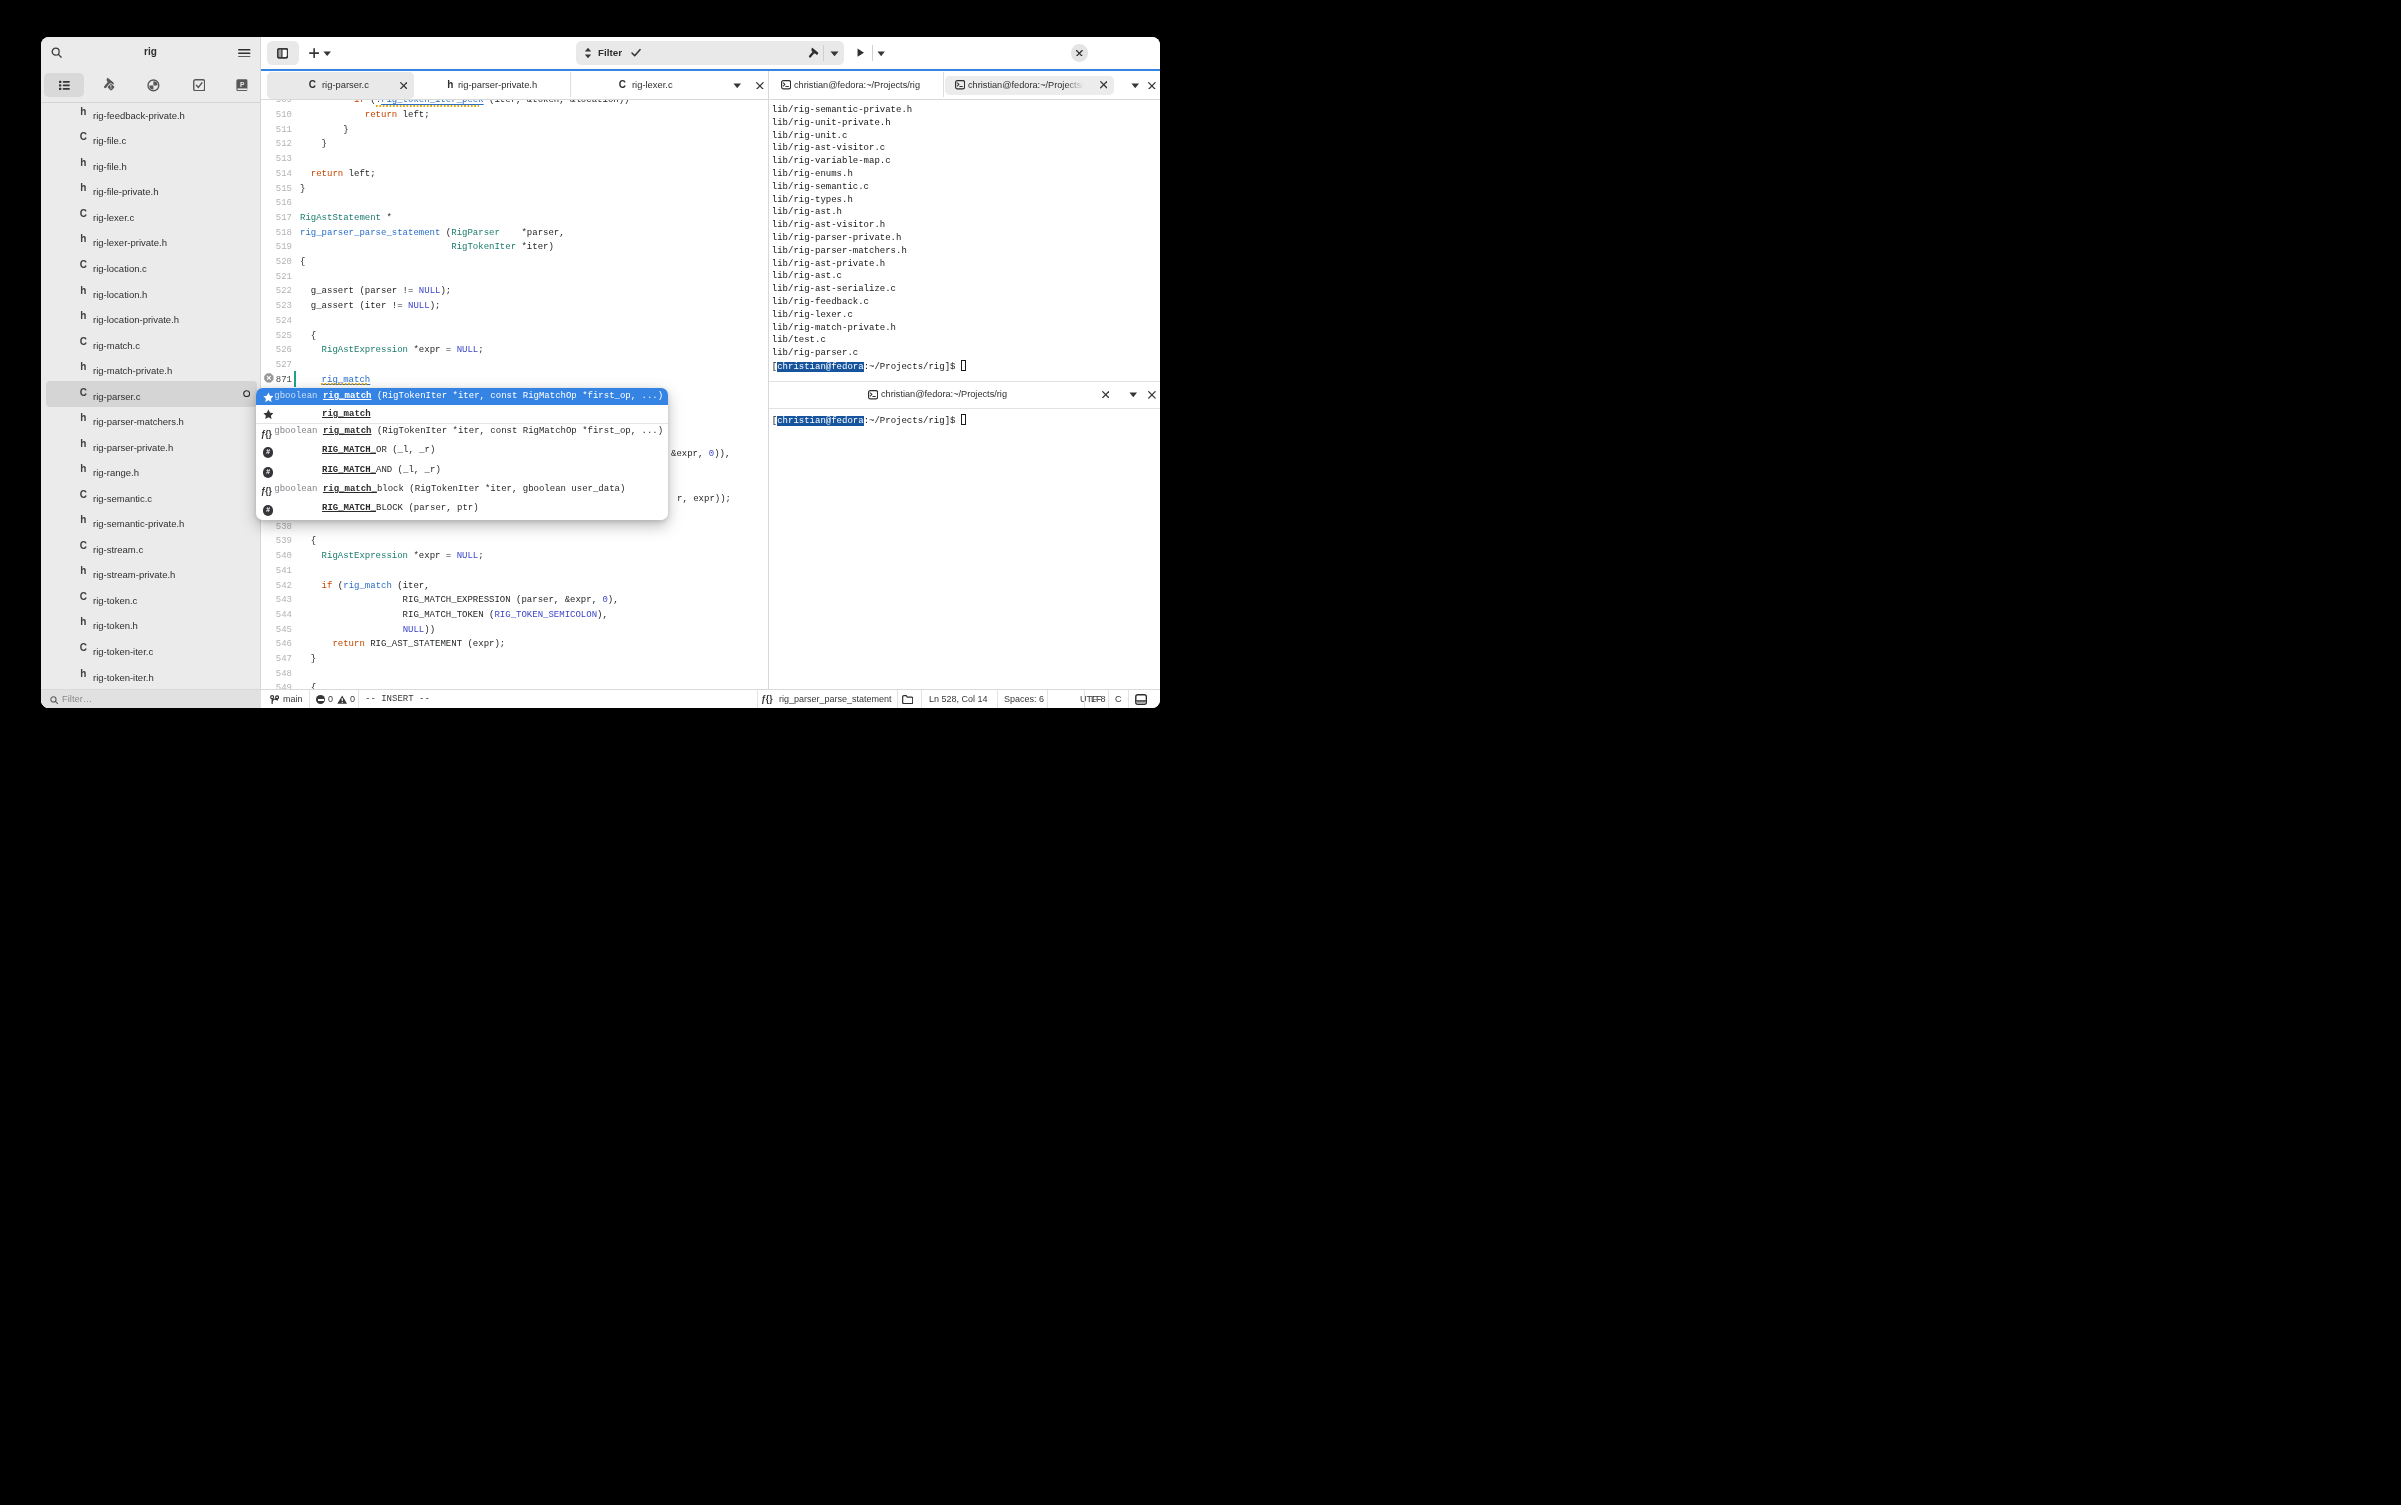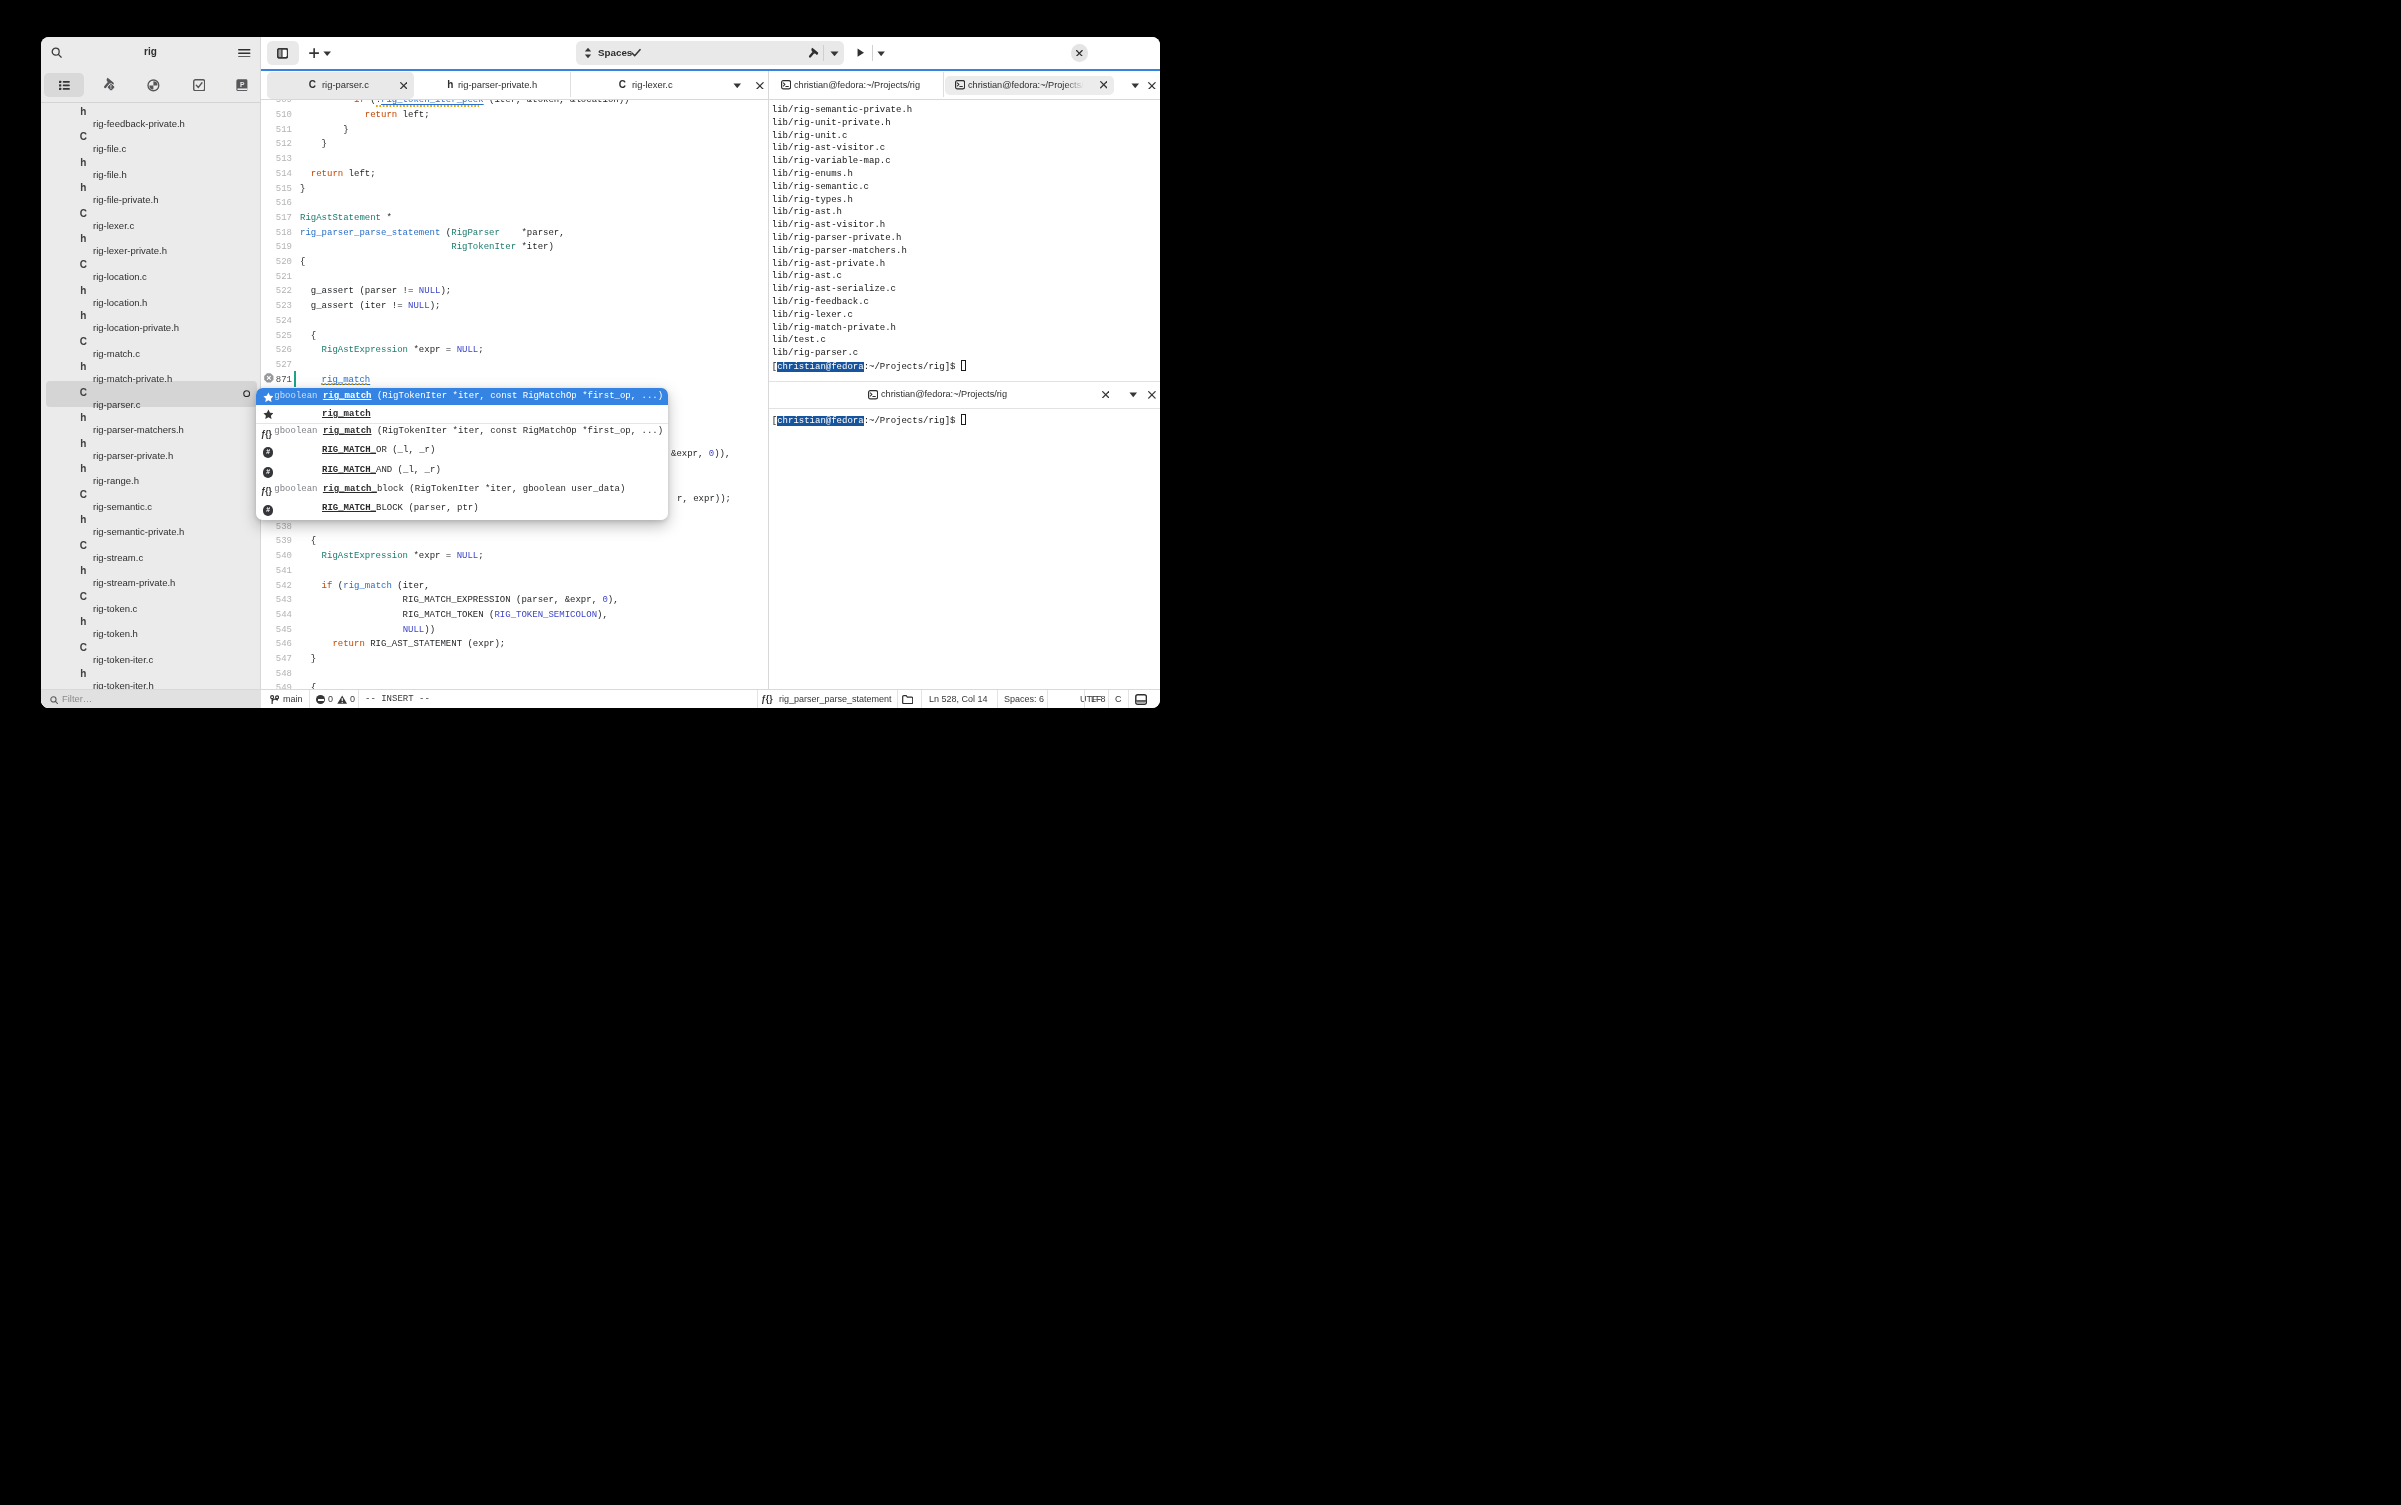--- a/index.html
+++ b/index.html
@@ -6,21 +6,21 @@
 *{box-sizing:border-box;}
 #win{position:absolute;left:41px;top:37px;width:1119px;height:671px;background:#fff;border-radius:8px;overflow:hidden;font-family:"Liberation Sans",sans-serif;}
 .abs{position:absolute;}
 .mono{font-family:"Liberation Mono",monospace;font-size:9px;}
 
 #sidebar{position:absolute;left:0;top:0;width:220px;height:671px;background:#ebebeb;border-right:0.7px solid #d6d6d6;}
 #sbhead{position:absolute;left:0;top:0;width:100%;height:66px;border-bottom:0.7px solid #d4d4d4;}
 #sbtitle{position:absolute;left:0;top:9.4px;width:100%;text-align:center;font-weight:bold;font-size:10px;color:#2e2e2e;}
 .treerow{position:absolute;left:0;width:220px;height:25.5px;font-size:9.5px;color:#2f2f2f;}
 .treerow .ficon{position:absolute;left:37px;top:0;width:10.8px;text-align:center;font-weight:bold;font-size:10px;color:#404040;line-height:25.5px;}
-.treerow .fname{position:absolute;left:52px;top:12px;line-height:25.5px;}
+.treerow .fname{position:absolute;left:52px;top:4px;line-height:25.5px;}
 #selrow{position:absolute;left:5.2px;width:211px;height:25.5px;background:#d5d5d5;border-radius:4px;}
 
 #headerbar{position:absolute;left:220px;top:0;width:899px;height:32px;background:#fff;}
 #blueline{position:absolute;left:220px;top:32px;width:899px;height:1.5px;background:#3584e4;}
 #tabbar{position:absolute;left:220px;top:34px;width:899px;height:28px;background:#fff;}
 #contentdiv{position:absolute;left:220px;top:62px;width:899px;height:0.7px;background:#d8d8d8;}
 .pill{position:absolute;background:#e9e9e9;border-radius:5.4px;}
 .vsep{position:absolute;width:0.7px;background:#d9d9d9;}
 
 #editor{position:absolute;left:220px;top:63px;width:507px;height:589px;background:#fff;overflow:hidden;}
@@ -208,21 +208,21 @@
       </svg>
     <svg class="abs" style="left:62px;top:13.6px" width="8.4" height="5.4" viewBox="0 0 12.5 8">
         <path d="M0.6 0.8 H11.9 L6.25 7.4 Z" fill="#363636"></path>
       </svg>
 
     <div class="pill" style="left:315px;top:4px;width:268px;height:24px;"></div>
     <svg class="abs" style="left:322px;top:10px" width="10" height="12" viewBox="0 0 14.9 18">
         <path d="M7.45 1 L12.2 6.8 H2.7 Z" fill="#363636"></path>
         <path d="M7.45 17 L12.2 11.2 H2.7 Z" fill="#363636"></path>
       </svg>
-    <div class="abs" style="left:337px;top:9.7px;font-weight:bold;font-size:9.8px;color:#2d2d2d;">Spaces</div>
+    <div class="abs" style="left:337px;top:9.7px;font-weight:bold;font-size:9.8px;color:#2d2d2d;">Filter</div>
     <svg class="abs" style="left:370px;top:11px" width="10" height="9.4" viewBox="0 0 14.9 14">
         <path d="M1.5 7.5 L5.5 11.5 L13.4 2.5" fill="none" stroke="#363636" stroke-width="2.3" stroke-linecap="round" stroke-linejoin="round"></path>
       </svg>
     <svg class="abs" style="left:546px;top:10.8px;overflow:visible" width="10.8" height="10.8" viewBox="0 0 16 16">
         <g transform="rotate(40 8 8)">
           <path d="M2.5 1.6 H13 a1.8 1.8 0 0 1 1.8 1.8 V5 a0.8 0.8 0 0 1 -1.3 0.6 C12.6 4.6 11.6 4.8 11.6 6.2 H6.8 A4.3 4.3 0 0 1 2.5 1.9 Z" fill="#2f2f2f"></path>
           <rect x="6.6" y="5.6" width="3.4" height="9.8" rx="1.5" fill="#2f2f2f"></rect>
         </g>
       </svg>
     <div class="vsep" style="left:562px;top:8px;height:16px;background:#cfcfcf;"></div>

